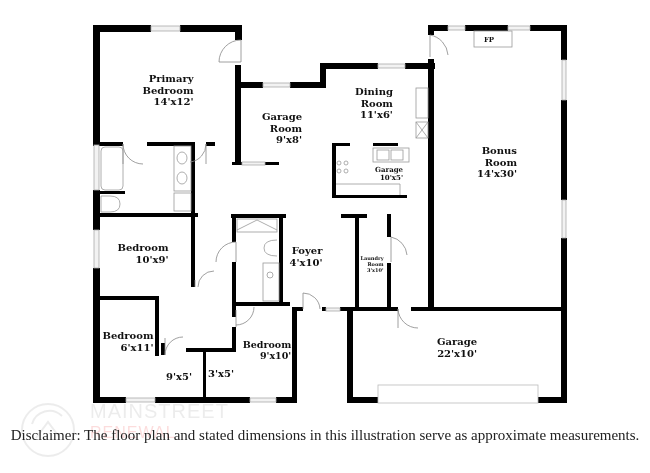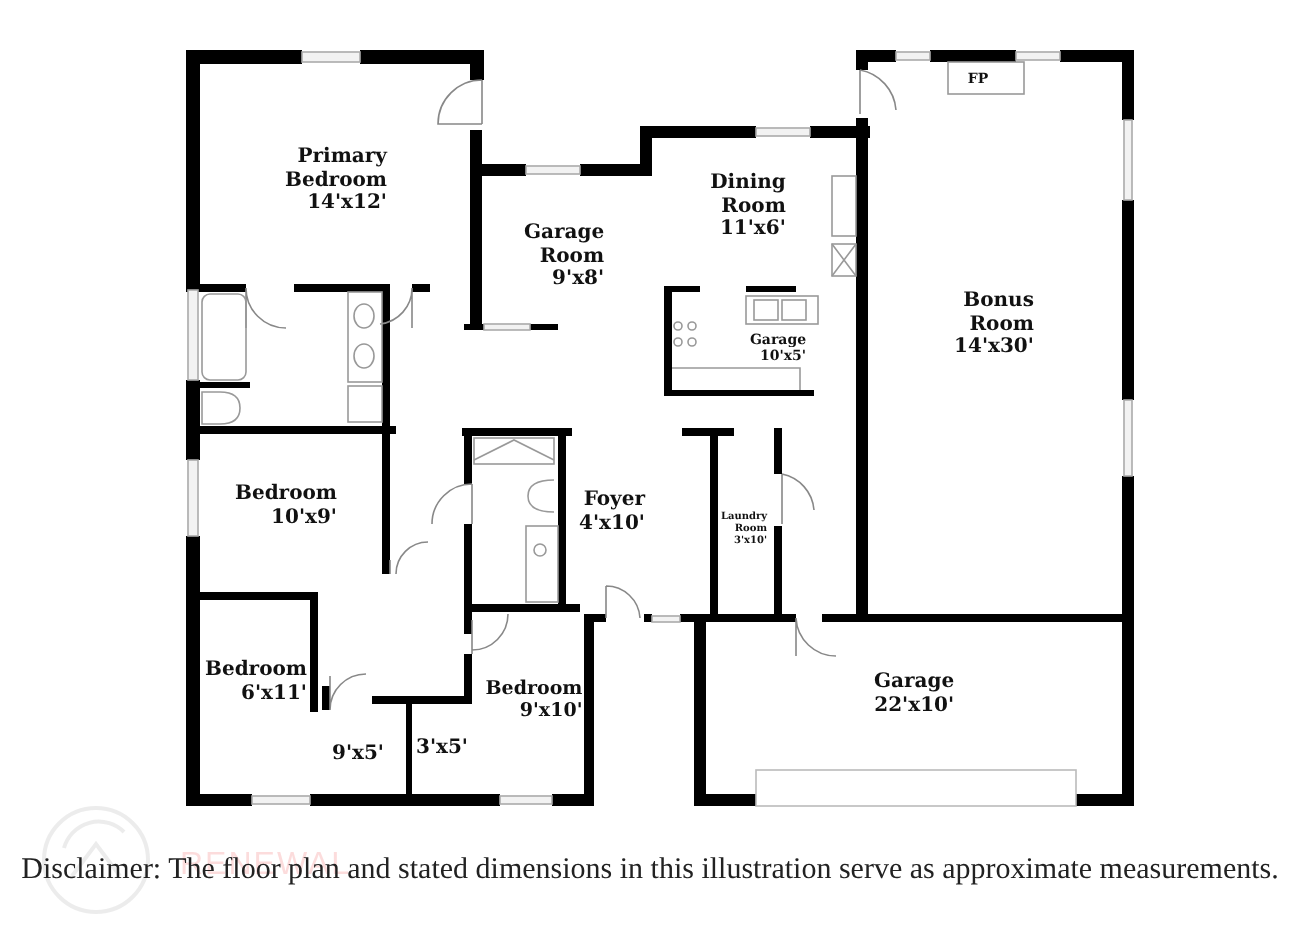--- a/index.html
+++ b/index.html
@@ -225,18 +225,19 @@
   </div>
   <div class="fp-label" style="left:489px;top:39px;">FP</div>
 </div>
 
 <div class="watermark">
   <svg width="60" height="60" viewBox="0 0 60 60" style="position:absolute;left:0;top:2px;">
     <circle cx="30" cy="30" r="26" fill="none" stroke="#999" stroke-width="2"></circle>
     <path d="M18 38 L30 22 L42 38" fill="none" stroke="#999" stroke-width="2"></path>
     <path d="M14 24 A 18 18 0 0 1 44 16" fill="none" stroke="#999" stroke-width="2"></path>
   </svg>
+  <div class="wm-text1">MAINSTREET</div>
   <div class="wm-text2">RENEWAL</div>
 </div>
 
 <div class="disclaimer">
   <div>Disclaimer: The floor plan and stated dimensions in this illustration serve as approximate measurements.</div>
 </div>
 
 </body></html>

